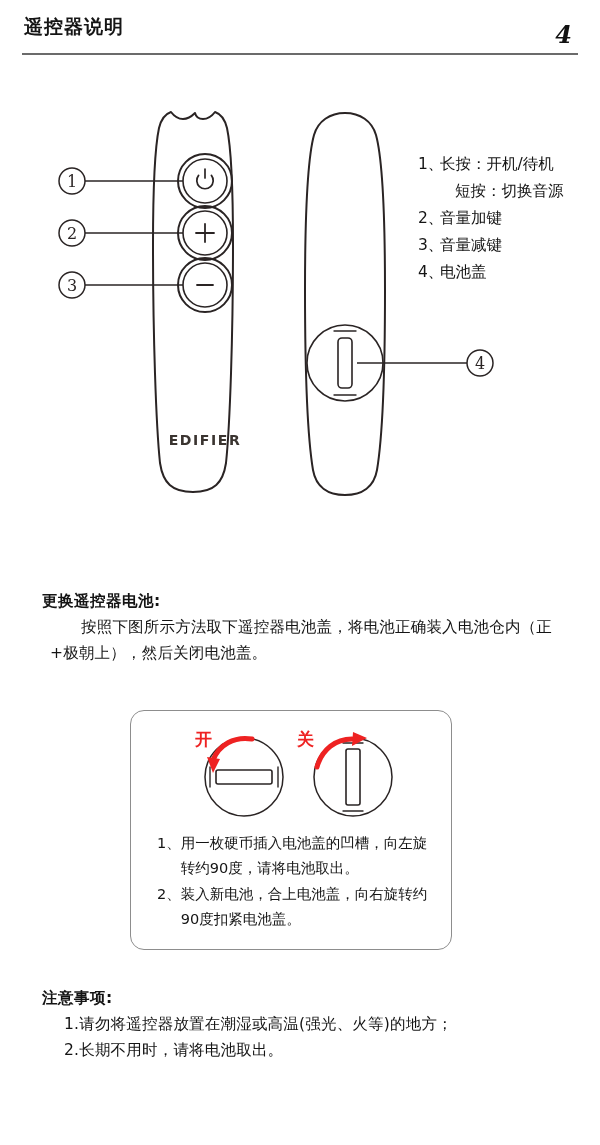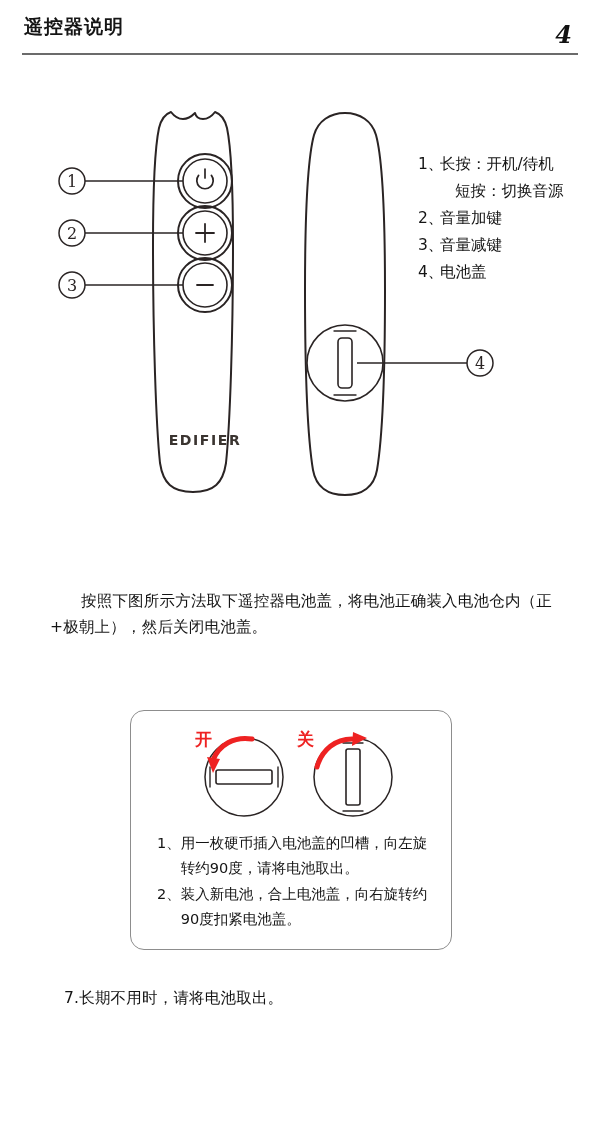--- a/index.html
+++ b/index.html
@@ -249,20 +249,21 @@
       <text x="418" y="155">3、</text>
       <text x="440" y="155">音量减键</text>
 
       <text x="418" y="182">4、</text>
       <text x="440" y="182">电池盖</text>
     </g>
   </svg>
 </div>
 
 <div id="battery-section" class="text-block">
+  <div id="battery-heading">更换遥控器电池:</div>
   <div id="battery-paragraph">按照下图所示方法取下遥控器电池盖，将电池正确装入电池仓内（正+极朝上），然后关闭电池盖。</div>
 </div>
 
 <div id="instruction-box">
 
   <div id="instruction-figure">
     <svg width="322" height="118" viewBox="0 0 322 118" xmlns="http://www.w3.org/2000/svg">
 
       <g>
         <circle cx="113" cy="62" r="39" fill="none" stroke="#2a2424" stroke-width="1.5"></circle>
@@ -300,14 +301,16 @@
       <span class="instruction-text">用一枚硬币插入电池盖的凹槽，向左旋转约90度，请将电池取出。</span>
     </div>
     <div class="instruction-item">
       <span class="instruction-num">2、</span>
       <span class="instruction-text">装入新电池，合上电池盖，向右旋转约90度扣紧电池盖。</span>
     </div>
   </div>
 </div>
 
 <div id="notes-section" class="text-block">
-  <div class="note-item">7.长期不用时，请将电池取出。</div>
+  <div id="notes-heading">注意事项:</div>
+  <div class="note-item">1.请勿将遥控器放置在潮湿或高温(强光、火等)的地方；</div>
+  <div class="note-item">2.长期不用时，请将电池取出。</div>
 </div>
 
 </body></html>

